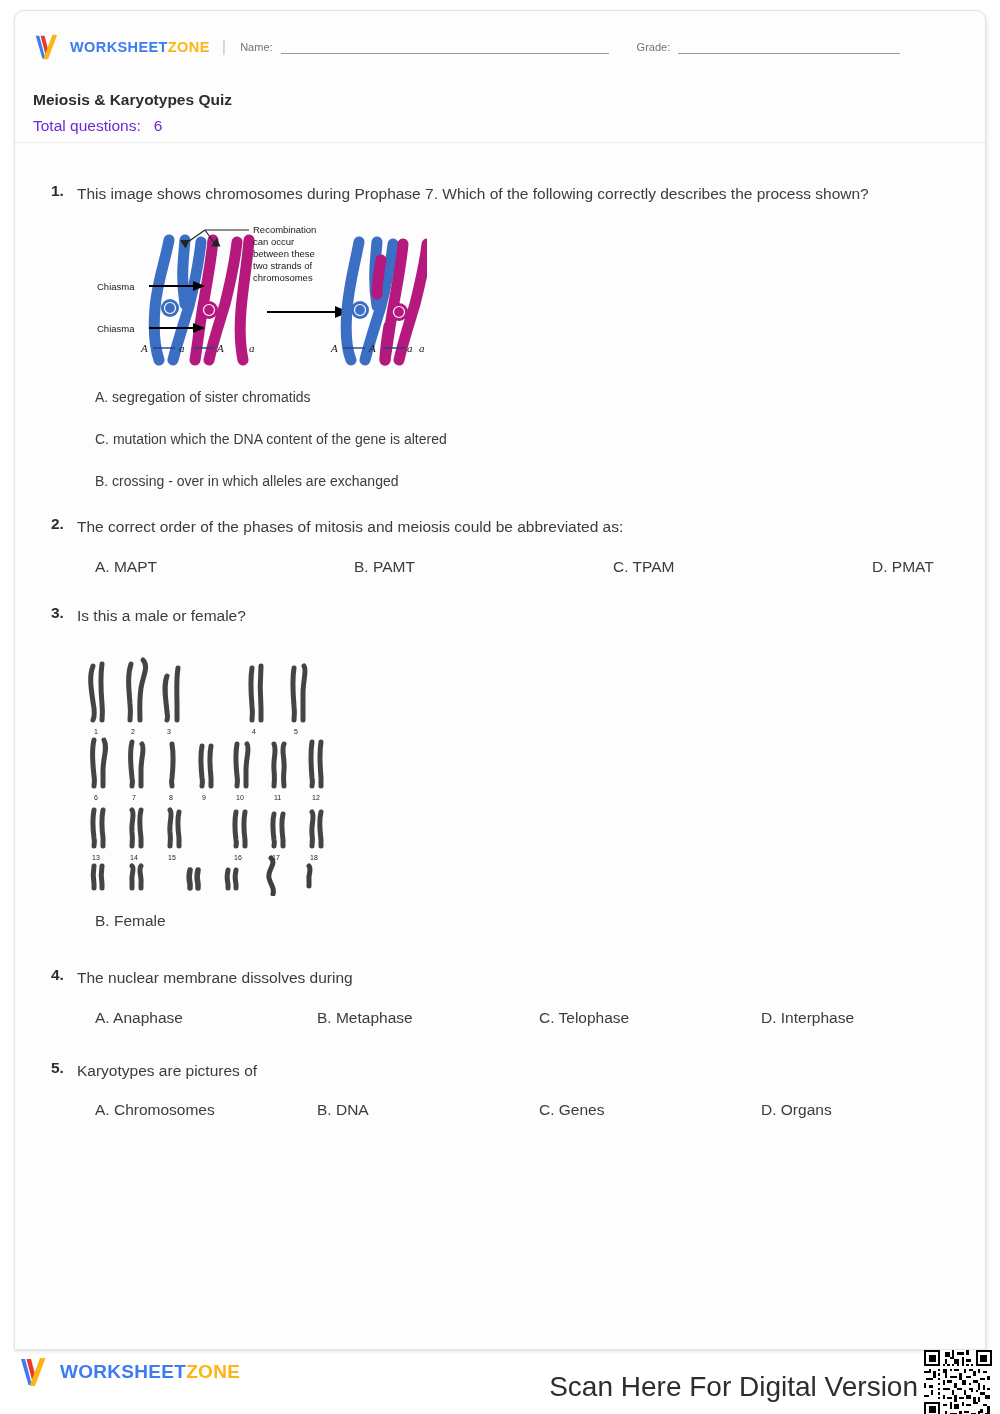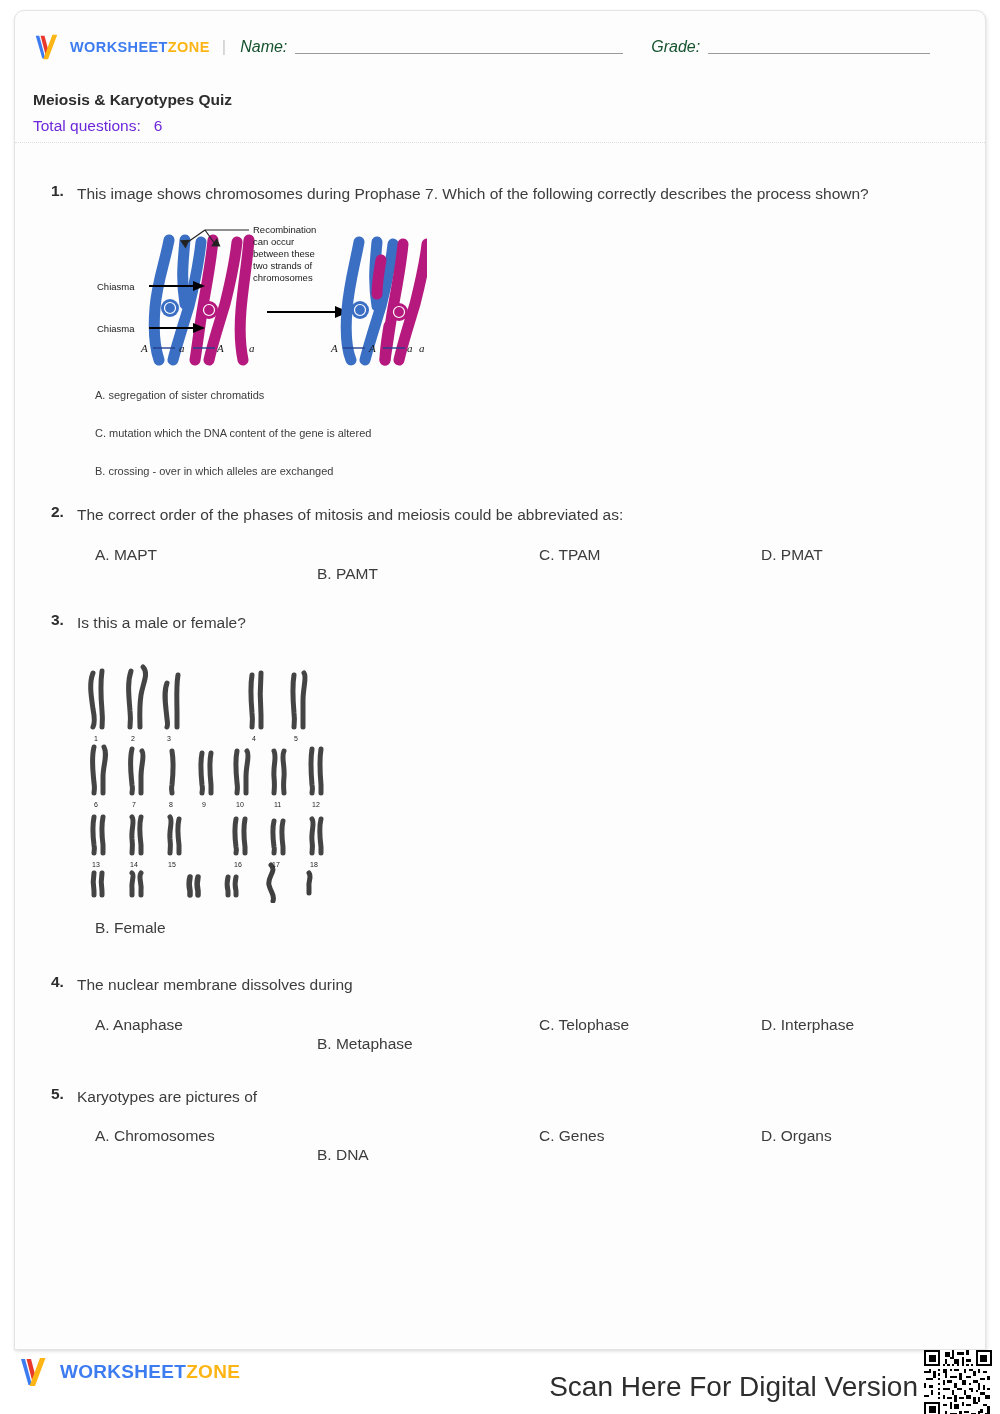--- a/index.html
+++ b/index.html
@@ -42,21 +42,21 @@
   .logo-text {
     font-size: 14.5px; font-weight: bold; letter-spacing: .4px;
   }
   .lt-blue { color: #3d7bf0; }
   .lt-orange { color: #fdb515; margin-top: 48px; }
   .divider-pipe {
     color: #c9c9c9; font-size: 17px; margin: 0 14px 0 12px;
     font-weight: 300;
   }
   .field-label {
-    font-size: 16px; color: #14532d; white-space: nowrap; font-style: italic;
+    font-size: 11px; color: #737373; white-space: nowrap;
   }
   .field-rule {
     border-bottom: 1px solid #9a9a9a;
     height: 14px; margin: 0 0 0 8px;
   }
   .rule-name { width: 328px; }
   .rule-grade { width: 222px; }
   .gap-mid { width: 28px; }
 
   .quiz-title {
@@ -85,30 +85,30 @@
     font-size: 15.5px; font-weight: bold; color: #2d2d2d;
   }
   .q-text {
     font-size: 15.5px; color: #3c3c3c; line-height: 1.58;
     text-align: justify; padding-left: 22px;
   }
   .q-text.nojust { text-align: left; }
 
   .opts-stack { padding-left: 40px; margin-top: 14px; }
   .opts-stack .opt {
-    font-size: 11px; color: #3c3c3c; margin-bottom: 26px;
+    font-size: 14px; color: #3c3c3c; margin-bottom: 26px;
   }
   .opts-row {
     display: flex; padding-left: 40px; margin-top: 10px;
   }
   .opts-row .opt {
     font-size: 15.5px; color: #3c3c3c;
   }
   .opts-row .opt:nth-child(1) { width: 222px; }
-  .opts-row .opt:nth-child(2) { width: 222px; margin-top: 19px; }
+  .opts-row .opt:nth-child(2) { width: 222px; }
   .opts-row .opt:nth-child(3) { width: 222px; }
   .opts-row.two .opt:nth-child(1) { width: 444px; }
 
   
   .fig-crossover {
     margin: 14px 0 6px 42px;
     width: 330px; height: 155px;
     position: relative;
   }
   
@@ -254,21 +254,21 @@
         <div class="opts-stack">
           <div class="opt">A. segregation of sister chromatids</div>
           <div class="opt">C. mutation which the DNA content of the gene is altered</div>
           <div class="opt">B. crossing - over in which alleles are exchanged</div>
         </div>
       </div>
 
       <div class="question" style="margin-top:14px;">
         <span class="q-num">2.</span>
         <div class="q-text nojust">The correct order of the phases of mitosis and meiosis could be abbreviated as:</div>
-        <div class="opts-row" style="margin-top:18px;">
+        <div class="opts-row" style="margin-top:18px;gap:37px;">
           <div class="opt">A. MAPT</div>
           <div class="opt">B. PAMT</div>
           <div class="opt">C. TPAM</div>
           <div class="opt">D. PMAT</div>
         </div>
       </div>
 
       <div class="question" style="margin-top:28px;">
         <span class="q-num">3.</span>
         <div class="q-text nojust">Is this a male or female?</div>

